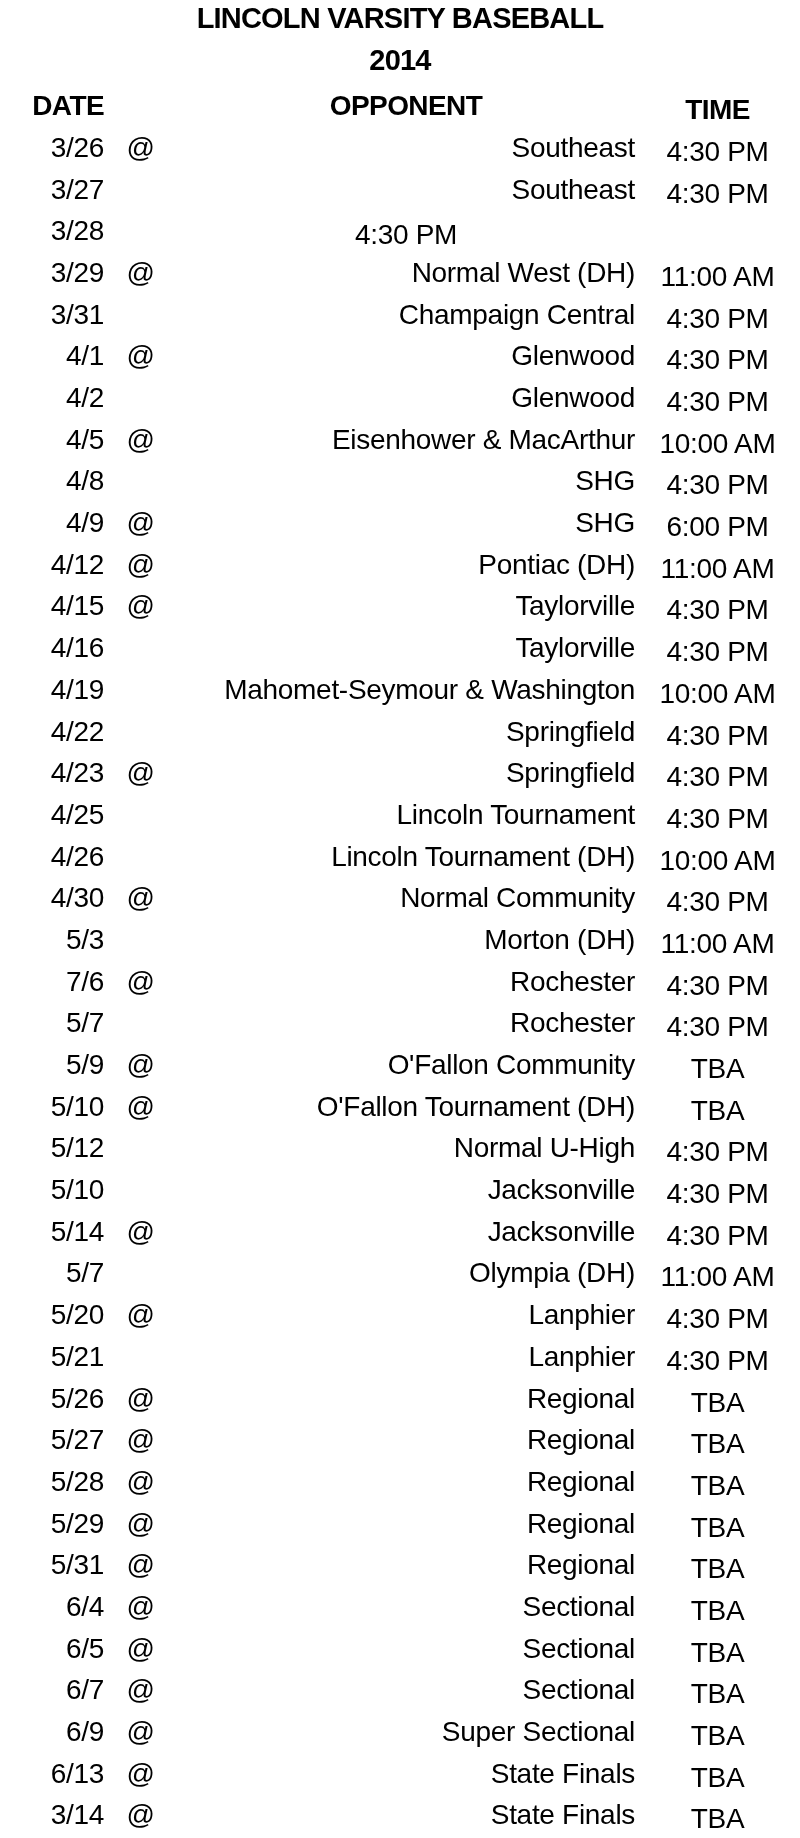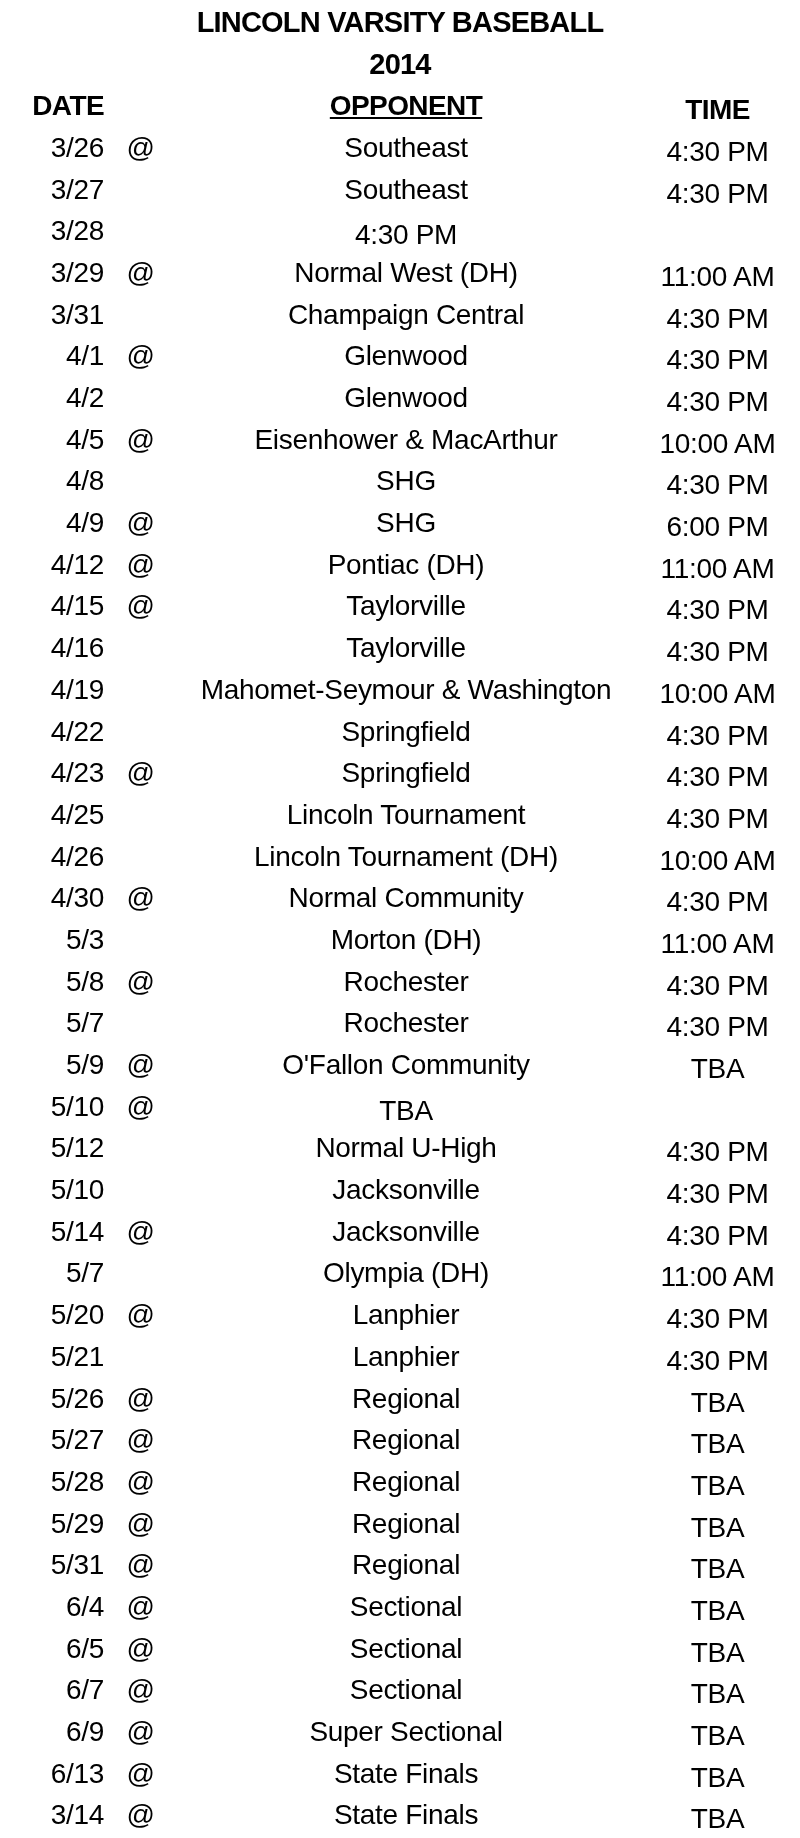--- a/index.html
+++ b/index.html
@@ -20,59 +20,59 @@
   .line {
     height: 41.7px;
     display: grid;
     grid-template-columns: 104px 73px 458px 165px;
     align-items: center;
     letter-spacing: -0.3px;
   }
   .line.centerline {
     display: flex;
     justify-content: center;
-    align-items: center;
+    align-items: flex-start;
   }
   .title-text {
     font-weight: 700;
     font-size: 29px;
     letter-spacing: -0.8px;
   }
   .hdr {
     font-weight: 700;
     font-size: 27px;
     letter-spacing: -0.6px;
   }
   .c {
     font-size: 28px;
     line-height: 1;
     white-space: nowrap;
   }
   .c.date { text-align: right; }
   .c.at   { text-align: center; }
-  .c.opp  { text-align: center; }
+  .c.opp  { text-align: right; }
   .c.time { text-align: center; margin-top: 8px; }
 </style>
 </head>
 <body style="background: rgb(255, 255, 255); color: rgb(0, 0, 0);">
 
 <div class="page">
 
   <div class="line centerline">
     <span class="title-text">LINCOLN VARSITY BASEBALL</span>
   </div>
 
   <div class="line centerline">
     <span class="title-text">2014</span>
   </div>
 
   <div class="line">
     <div class="c date hdr">DATE</div>
     <div class="c at"></div>
-    <div class="c opp hdr" style="text-align:center;text-decoration:underline;">OPPONENT</div>
+    <div class="c opp hdr" style="text-align:center;">OPPONENT</div>
     <div class="c time hdr">TIME</div>
   </div>
 
   <div id="rows">
       <div class="line">
         <div class="c date">3/26</div>
         <div class="c at">@</div>
         <div class="c opp">Southeast</div>
         <div class="c time">4:30 PM</div>
       </div>
@@ -183,40 +183,41 @@
         <div class="c opp">Normal Community</div>
         <div class="c time">4:30 PM</div>
       </div>
       <div class="line">
         <div class="c date">5/3</div>
         <div class="c at"></div>
         <div class="c opp">Morton (DH)</div>
         <div class="c time">11:00 AM</div>
       </div>
       <div class="line">
-        <div class="c date">5/8</div>
+        <div class="c date">7/6</div>
         <div class="c at">@</div>
         <div class="c opp">Rochester</div>
         <div class="c time">4:30 PM</div>
       </div>
       <div class="line">
         <div class="c date">5/7</div>
         <div class="c at"></div>
         <div class="c opp">Rochester</div>
         <div class="c time">4:30 PM</div>
       </div>
       <div class="line">
         <div class="c date">5/9</div>
         <div class="c at">@</div>
         <div class="c opp">O'Fallon Community</div>
         <div class="c time">TBA</div>
       </div>
       <div class="line">
         <div class="c date">5/10</div>
         <div class="c at">@</div>
+        <div class="c opp">O'Fallon Tournament (DH)</div>
         <div class="c time">TBA</div>
       </div>
       <div class="line">
         <div class="c date">5/12</div>
         <div class="c at"></div>
         <div class="c opp">Normal U-High</div>
         <div class="c time">4:30 PM</div>
       </div>
       <div class="line">
         <div class="c date">5/10</div>

